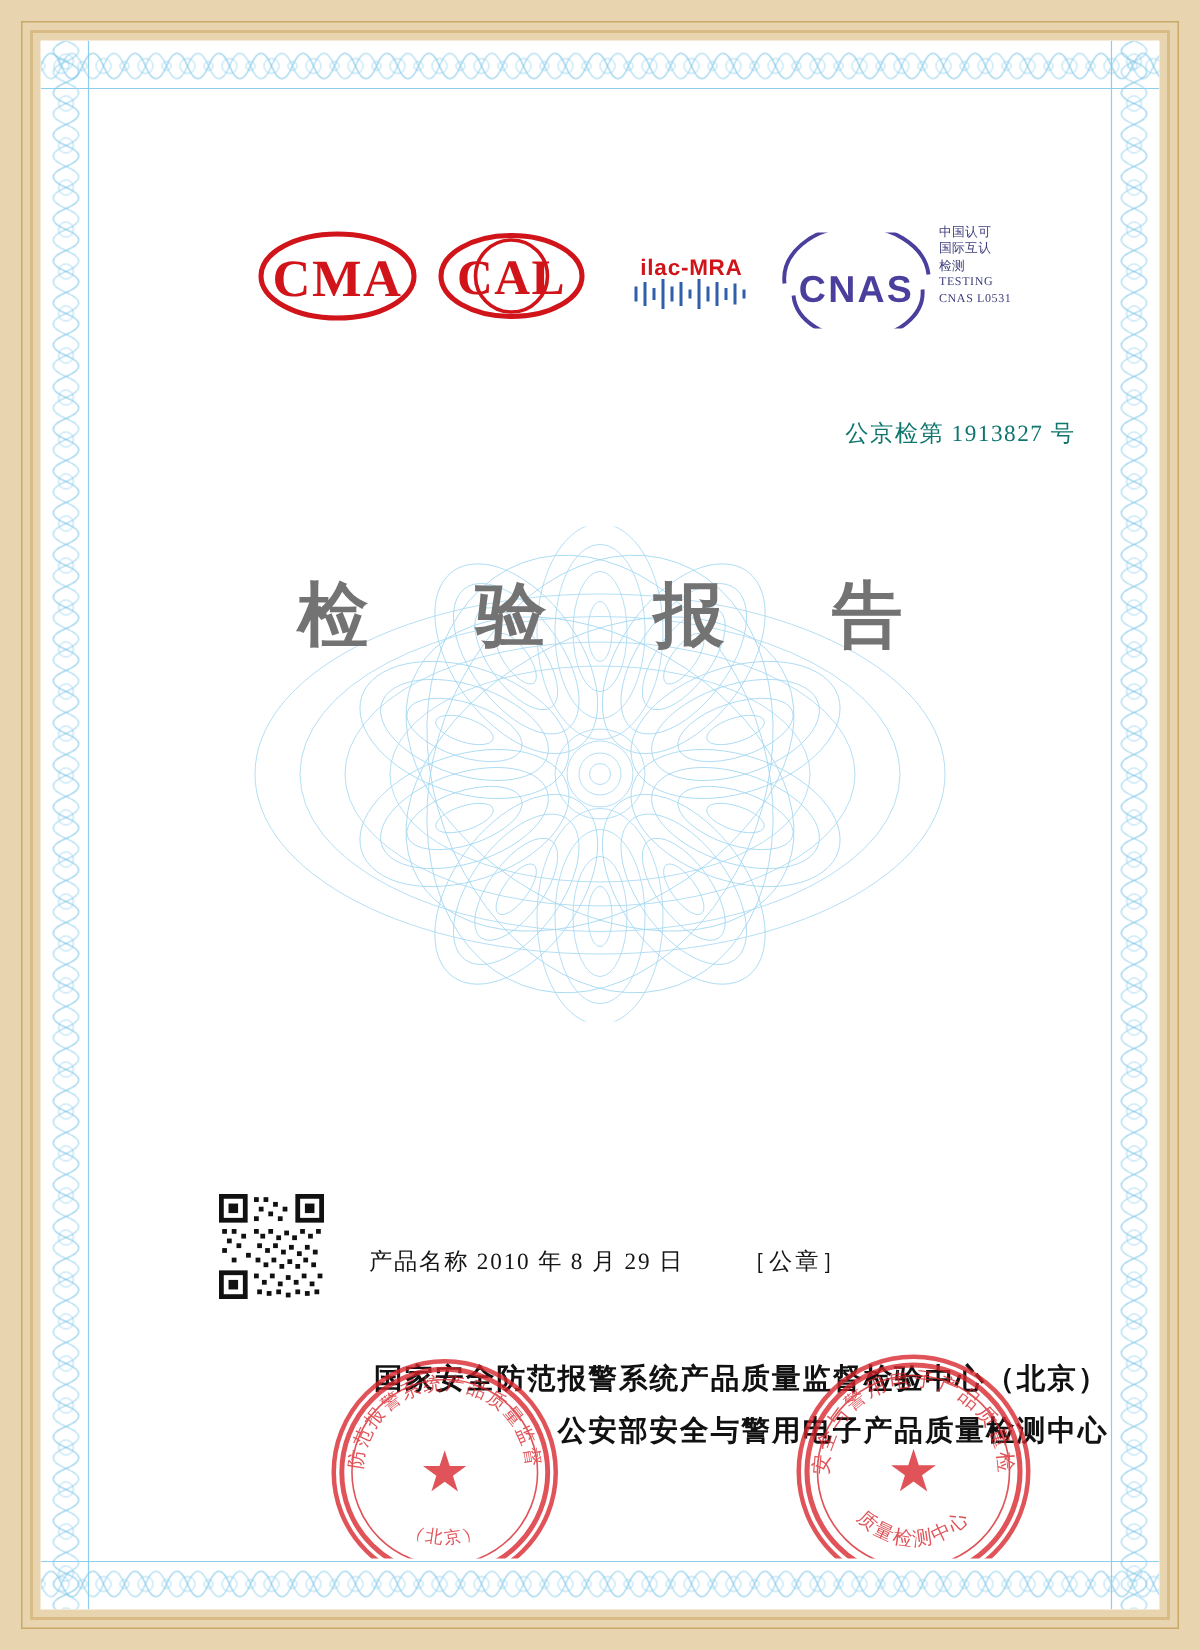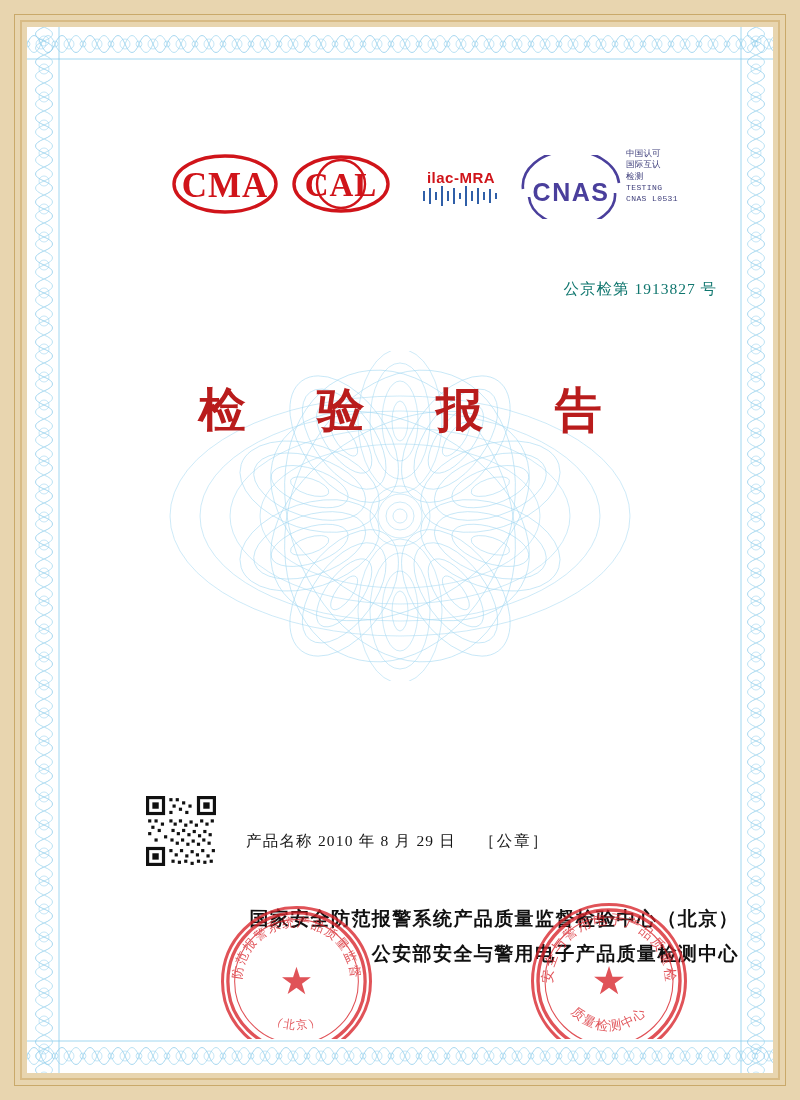--- a/index.html
+++ b/index.html
@@ -91,21 +91,21 @@
     height: 80px;
   }
   .logo-cma { position: absolute; left: 0; top: 4px; }
   .logo-cal { position: absolute; left: 120px; top: 4px; }
   .logo-ilac { position: absolute; left: 245px; top: 14px; }
   .logo-cnas { position: absolute; left: 340px; top: 6px; }
   .cnas-side {
     position: absolute;
     left: 455px;
     top: 0px;
-    font-family: Liberation Mono, monospace;
+    font-family: Liberation Serif, serif;
     font-size: 8.5px;
     line-height: 1.35;
     color: #3d3d7a;
     letter-spacing: 0.2px;
   }
   .cnas-side .en { font-size: 8px; letter-spacing: 0.4px; }
 
   .cert-numbers {
     position: absolute;
     left: 38px;
@@ -131,21 +131,21 @@
   }
 
   .title {
     position: absolute;
     left: 0;
     right: 0;
     top: 318px;
     text-align: center;
     font-size: 47px;
     font-weight: bold;
-    color: #b91c1c;
+    color: #737373;
     letter-spacing: 30px;
     text-indent: 30px;
     font-family: "Liberation Serif", "DejaVu Serif", serif;
   }
 
   .fields {
     position: absolute;
     left: 200px;
     top: 430px;
     width: 420px;
@@ -171,21 +171,21 @@
 
   .date-row {
     position: absolute;
     left: 185px;
     top: 770px;
     font-size: 15.5px;
     color: #151515;
     letter-spacing: 1.2px;
     white-space: nowrap;
   }
-  .date-row .seal-note { margin-left: 18px; letter-spacing: 2px; }
+  .date-row .seal-note { margin-left: 34px; letter-spacing: 2px; }
 
   .footer {
     position: absolute;
     left: 0;
     right: 0;
     top: 845px;
     text-align: right;
   }
   .footer-line1 {
     font-size: 19px;

